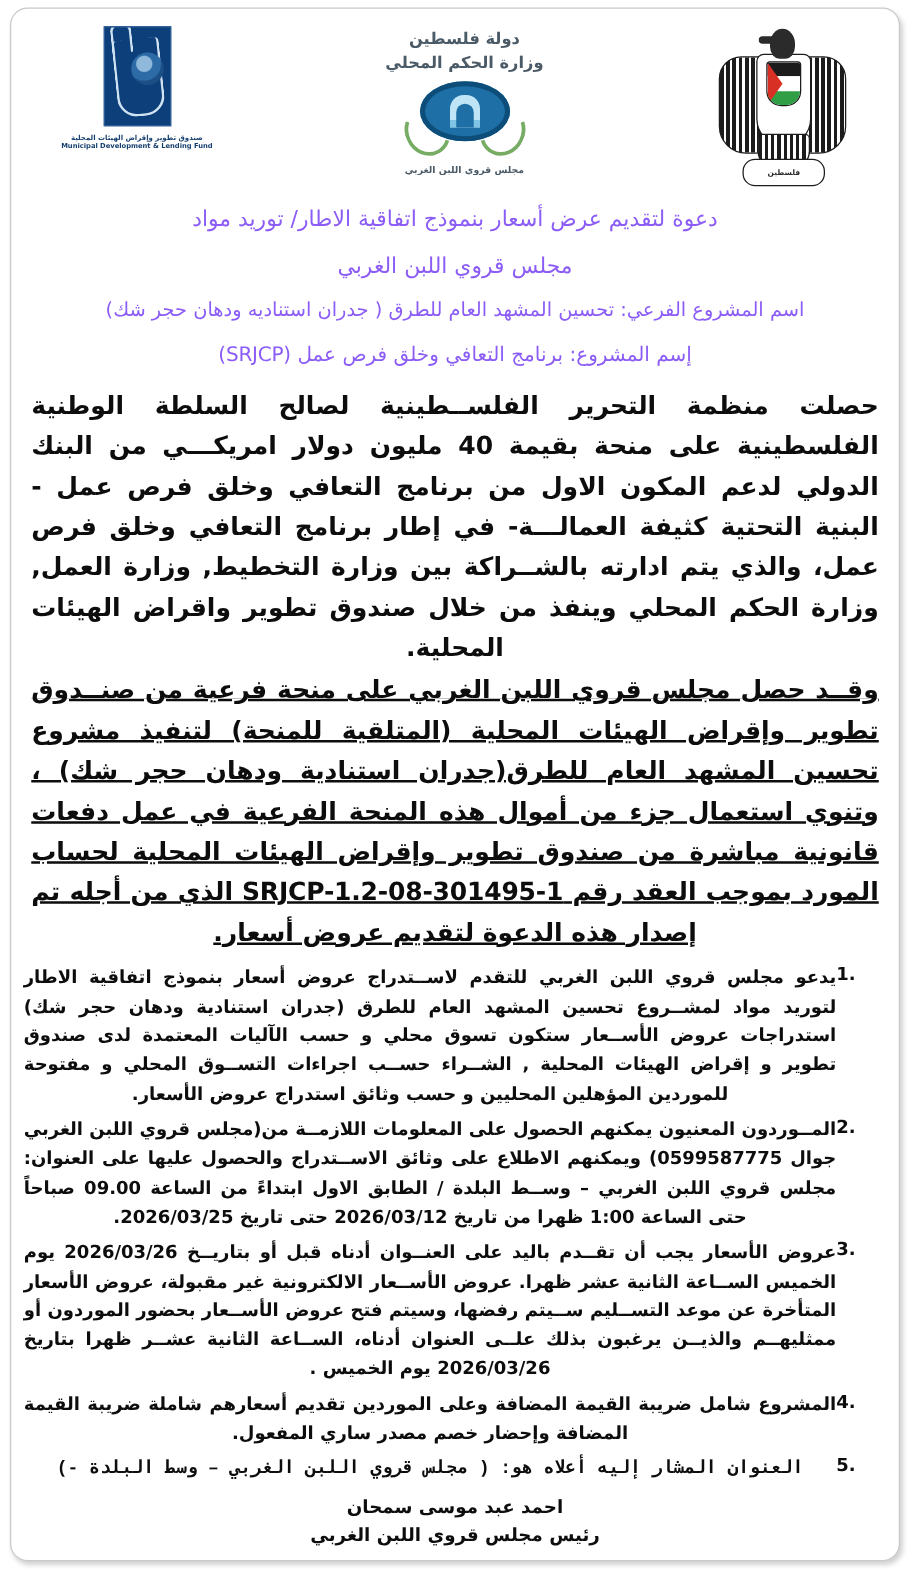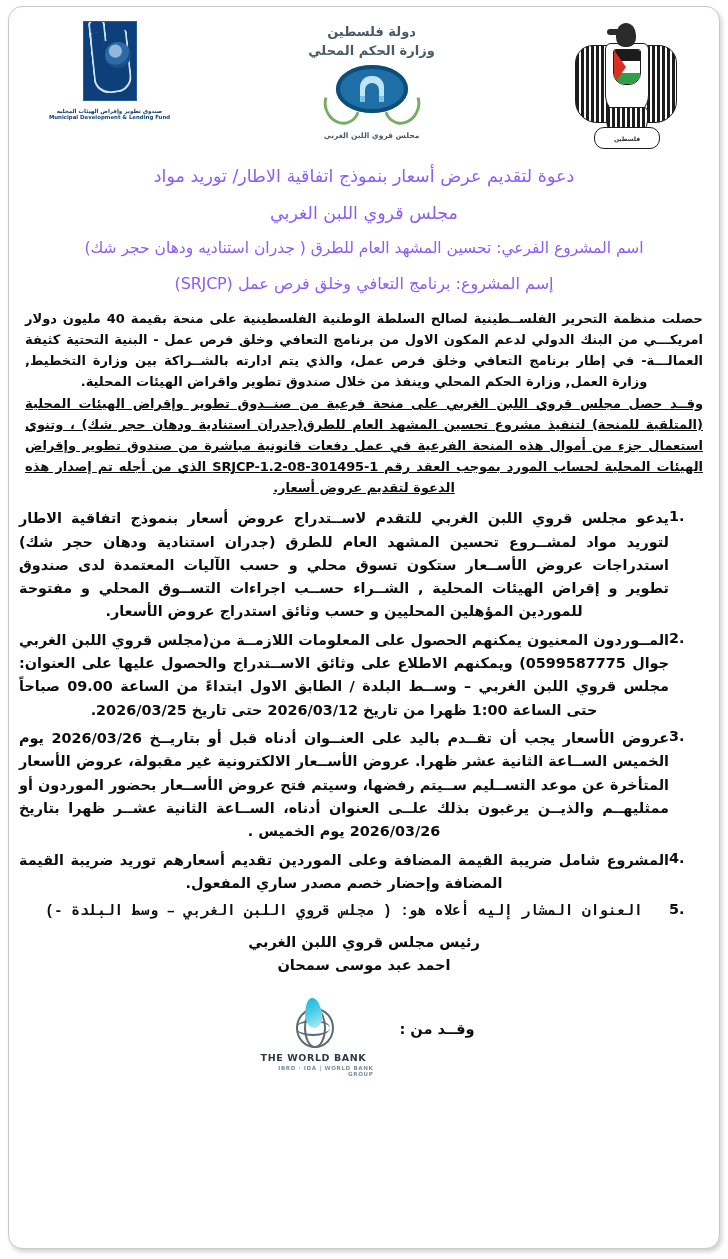--- a/index.html
+++ b/index.html
@@ -283,21 +283,21 @@
   .title-2 { font-size: 17.5px; margin-top: 11px; }
   .title-3 { font-size: 16px; margin-top: 12px; }
   .title-4 { font-size: 15.5px; margin-top: 10px; }
 
   
   .body-wrap {
     padding: 0 16px;
     margin-top: 12px;
   }
   .para {
-    font-size: 13px;
+    font-size: 20px;
     font-weight: bold;
     color: #0d0d0d;
     line-height: 1.62;
     text-align: justify;
     text-align-last: center;
     letter-spacing: -0.15px;
     margin: 0;
   }
   .para + .para { margin-top: 1px; text-decoration: underline; }
 
@@ -498,33 +498,33 @@
       <div class="clause-text">المــوردون المعنيون يمكنهم الحصول على المعلومات اللازمــة من(مجلس قروي اللبن الغربي جوال 0599587775) ويمكنهم الاطلاع على وثائق الاســتدراج والحصول عليها على العنوان: مجلس قروي اللبن الغربي – وســط البلدة / الطابق الاول  ابتداءً من الساعة 09.00 صباحاً حتى الساعة 1:00 ظهرا من تاريخ 2026/03/12 حتى تاريخ 2026/03/25.</div>
     </div>
 
     <div class="clause">
       <div class="clause-num">3.</div>
       <div class="clause-text">عروض الأسعار يجب أن تقــدم باليد على العنــوان أدناه قبل أو بتاريــخ 2026/03/26  يوم الخميس الســاعة الثانية عشر ظهرا. عروض الأســعار الالكترونية غير مقبولة، عروض الأسعار المتأخرة عن موعد التســليم ســيتم رفضها، وسيتم فتح عروض الأســعار بحضور الموردون أو ممثليهــم والذيــن يرغبون بذلك علــى العنوان أدناه، الســاعة الثانية عشــر ظهرا بتاريخ 2026/03/26 يوم الخميس .</div>
     </div>
 
     <div class="clause">
       <div class="clause-num">4.</div>
-      <div class="clause-text">المشروع شامل ضريبة القيمة المضافة وعلى الموردين تقديم أسعارهم توريد ضريبة القيمة المضافة وإحضار خصم مصدر ساري المفعول.</div>
+      <div class="clause-text">المشروع شامل ضريبة القيمة المضافة وعلى الموردين تقديم أسعارهم شاملة ضريبة القيمة المضافة وإحضار خصم مصدر ساري المفعول.</div>
     </div>
 
     <div class="clause indent-5">
       <div class="clause-num">5.</div>
       <div class="clause-text">العنوان المشار إليه أعلاه هو: ( مجلس قروي اللبن الغربي – وسط البلدة -)</div>
     </div>
 
   </div>
 
   <div class="signature">
+    <div class="sig-line">احمد عبد موسى سمحان</div>
     <div class="sig-line">رئيس مجلس قروي اللبن الغربي</div>
-    <div class="sig-line">احمد عبد موسى سمحان</div>
   </div>
 
   <div class="footer">
     <div class="footer-label">وقــد من :</div>
     <div class="wb-logo">
       <div class="wb-globe">
         <div class="ring"></div>
         <div class="ring2"></div>
         <div class="ring3"></div>
         <div class="drop"></div>

